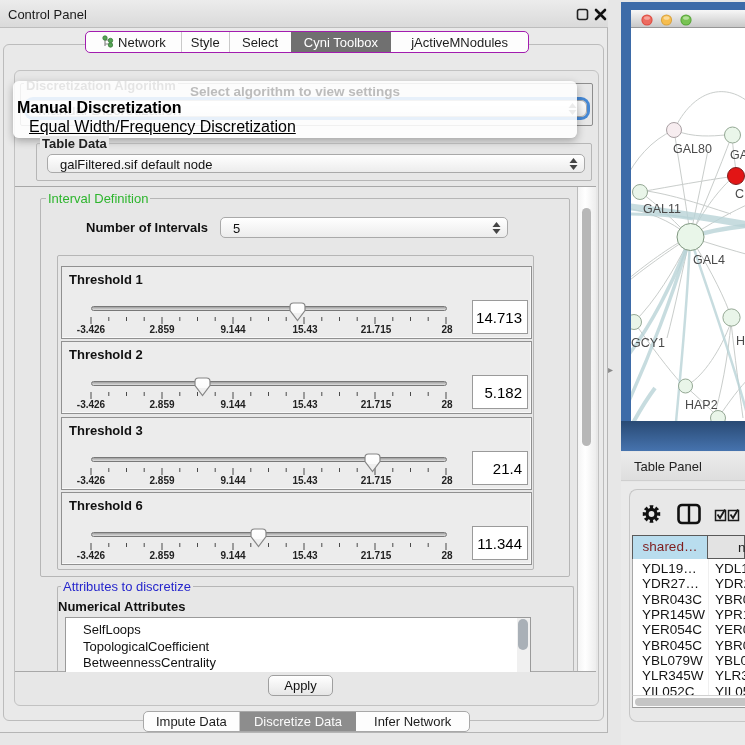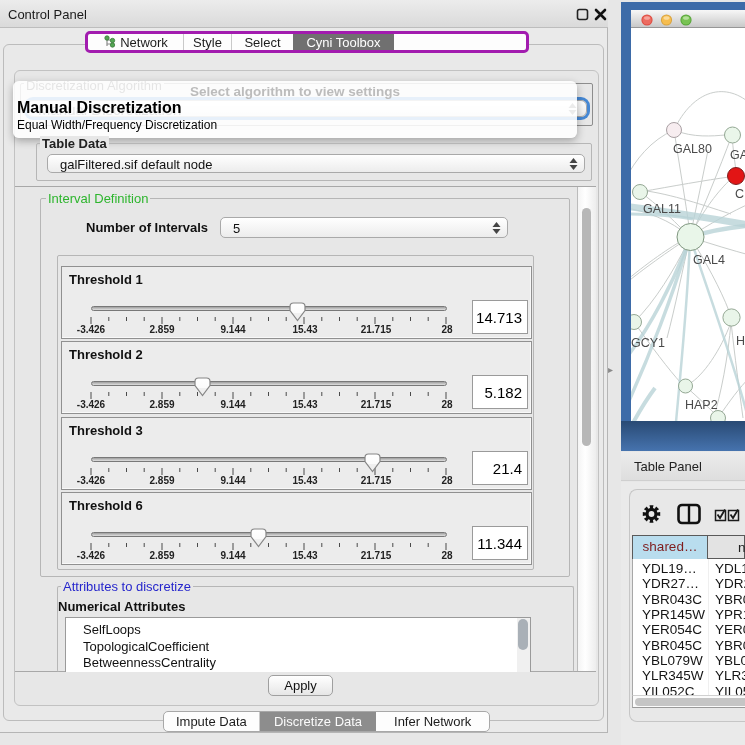--- a/index.html
+++ b/index.html
@@ -10,29 +10,29 @@
   background:#eaeaea; border-right:1px solid #b5b5b5; border-bottom:1px solid #b5b5b5; }
 #cp-title { position:absolute; left:0; top:0; width:608px; height:28px;
   background:linear-gradient(#ececec,#dadada); border-bottom:1px solid #bdbdbd; }
 #cp-title .t { position:absolute; left:8px; top:7px; font-size:13px; color:#1a1a1a; }
 #bigpanel { position:absolute; left:3px; top:44px; width:601px; height:677px;
   background:#e9e9e9; border:1px solid #bcbcbc; border-radius:6px; }
 #innerpanel { position:absolute; left:14px; top:70px; width:585px; height:636px;
   background:#e7e7e7; border:1px solid #c2c2c2; border-radius:6px; }
 
 #toptabs { position:absolute; left:85px; top:31px; width:444px; height:22px;
-  background:#fdfdfd; border:3px solid #a21caf; border-radius:5px; overflow:hidden;
+  background:#fdfdfd; border:1px solid #a21caf; border-radius:5px; overflow:hidden;
   display:flex; align-items:center; font-size:13px; color:#1c1c1c; }
 #toptabs .seg { height:100%; display:flex; align-items:center; justify-content:center; }
 #toptabs .sel { background:#707070; color:#fff; }
 #toptabs .div { width:1px; height:100%; background:#c9c9c9; }
 
 #bottabs { position:absolute; left:143px; top:711px; width:327px; height:21px;
   background:#fdfdfd; border:1px solid #a8a8a8; border-radius:5px; overflow:hidden;
-  display:flex; align-items:flex-end; font-size:13px; color:#1c1c1c;margin-left:20px; }
+  display:flex; align-items:flex-end; font-size:13px; color:#1c1c1c; }
 #bottabs .seg { height:100%; display:flex; align-items:center; justify-content:center; }
 #bottabs .sel { background:#8d8d8d; color:#fbfbfb; }
 #bottabs .div { width:1px; height:100%; background:#c9c9c9; }
 .combo { position:absolute; background:linear-gradient(#ffffff,#ececec);
   border:1px solid #a9a9a9; border-radius:5px; font-size:13px; color:#111; }
 .groupbox { position:absolute; border:1px solid #b6b6b6; border-radius:2px; }
 .grouplab { position:absolute; font-size:13px; background:transparent; padding:0 2px; }
 .trow { position:absolute; left:61px; width:471px; height:73px;
   background:#ececec; border:1px solid #909090;
   box-shadow:inset -1px -1px 0 #f8f8f8; }
@@ -65,37 +65,38 @@
         <circle cx="4" cy="3" r="2.2" fill="#53a553" stroke="#3a7a3a" stroke-width="0.8"></circle>
         <circle cx="9.5" cy="5.5" r="2.2" fill="#53a553" stroke="#3a7a3a" stroke-width="0.8"></circle>
         <circle cx="9.5" cy="10" r="2.2" fill="#53a553" stroke="#3a7a3a" stroke-width="0.8"></circle>
       </svg>
       Network</div>
     <div class="div"></div>
     <div class="seg" style="width:47px;">Style</div>
     <div class="div"></div>
     <div class="seg" style="width:61px;">Select</div>
     <div class="seg sel" style="width:101px;">Cyni Toolbox</div>
+    <div class="seg" style="width:137px;">jActiveMNodules</div>
   </div>
 
   <div class="groupbox" style="left:20px; top:83px; width:573px; height:43px; border-color:#8d8d8d;"></div>
-  <div class="grouplab" style="left:24px; top:78px; font-weight:normal; color:#333; background:#e7e7e7;">Discretization Algorithm</div>
+  <div class="grouplab" style="left:24px; top:78px; font-weight:bold; color:#333; background:#e7e7e7;">Discretization Algorithm</div>
   <div class="combo" style="left:27px; top:100px; width:560px; height:17px; border-radius:6px; box-shadow:0 0 0 3px #4688d4; padding:0 0 0 10px; color:#444; font-size:15px; line-height:17px; overflow:hidden;">Manual Discretization
     <svg class="abs" style="right:9px; top:2px;" width="9" height="13">
       <path d="M4.5,0 L8.5,5 L0.5,5 Z" fill="#666"></path>
       <path d="M4.5,12 L8.5,7 L0.5,7 Z" fill="#666"></path>
     </svg>
   </div>
 
   <div class="abs" style="left:13px; top:81px; width:564px; height:57px;
      background:rgba(255,255,255,0.87); border-radius:6px;
      box-shadow:0 3px 9px rgba(0,0,0,0.3);">
     <div class="abs" style="left:0; top:3px; width:564px; text-align:center; font-size:13.5px; font-weight:bold; color:#bcbcbc;">Select algorithm to view settings</div>
     <div class="abs" style="left:4px; top:18px; font-size:16px; font-weight:bold; color:#000;">Manual Discretization</div>
-    <div class="abs" style="left:4px; top:37px; font-size:12px; color:#000;">Equal Width/Frequency Discretization</div>
+    <div class="abs" style="left:16px; top:37px; font-size:16px; color:#000;text-decoration:underline;">Equal Width/Frequency Discretization</div>
   </div>
 
   <div class="groupbox" style="left:36px; top:143px; width:556px; height:38px;"></div>
   <div class="grouplab" style="left:40px; top:136px; font-weight:bold; color:#222; background:#e7e7e7;">Table Data</div>
   <div class="combo" style="left:47px; top:154px; width:538px; height:19px; padding:2px 0 0 12px;">galFiltered.sif default node
     <svg class="abs" style="right:6px; top:3px;" width="9" height="13">
       <path d="M4.5,0 L8.5,5 L0.5,5 Z" fill="#444"></path>
       <path d="M4.5,12 L8.5,7 L0.5,7 Z" fill="#444"></path>
     </svg>
   </div>

